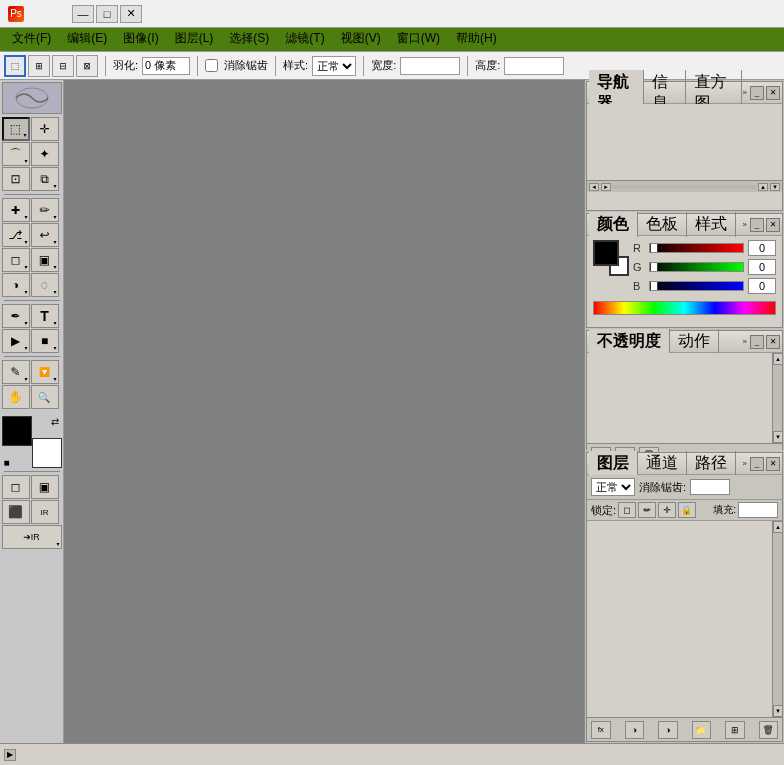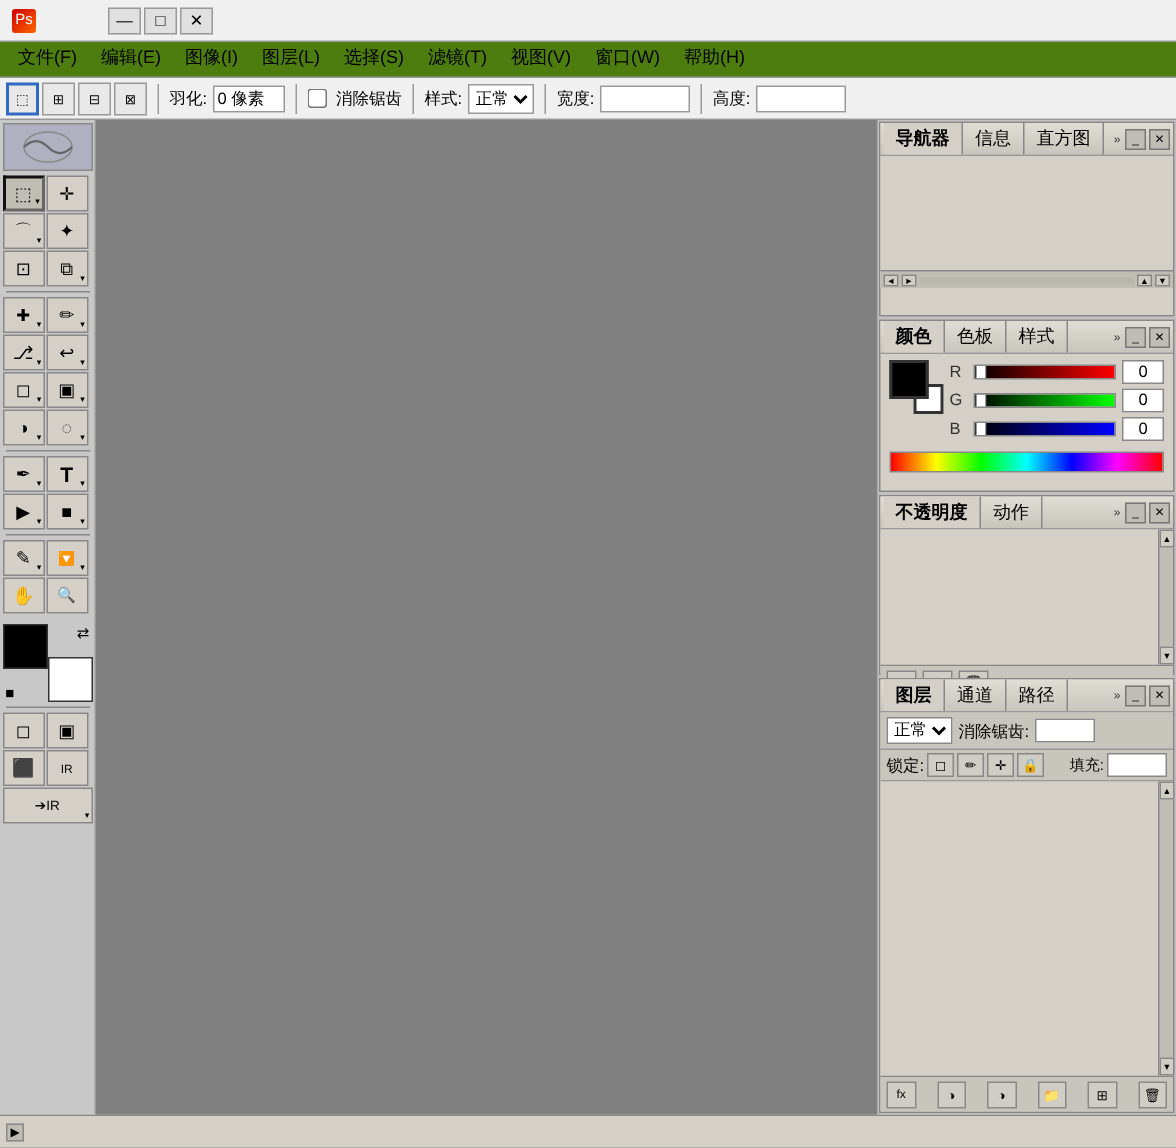--- a/index.html
+++ b/index.html
@@ -144,21 +144,21 @@
     }
     .panel-header {
       background: linear-gradient(to bottom, #e0ddd5, #c8c5bd);
       height: 22px;
       display: flex;
       align-items: center;
       border-bottom: 1px solid #999;
       padding: 0 2px;
     }
     .panel-tab {
-      padding: 2px 8px; font-size: 12px; cursor: pointer;
+      padding: 2px 8px; font-size: 16px; cursor: pointer;
       border-right: 1px solid #888;
     }
     .panel-tab.active { background: #d4d0c8; font-weight: bold; }
     .panel-controls {
       margin-left: auto; display: flex; gap: 2px; align-items: center;
     }
     .panel-ctrl-btn {
       width: 14px; height: 14px; background: #c0bdb5; border: 1px solid #777;
       display: flex; align-items: center; justify-content: center; font-size: 8px; cursor: pointer;
     }

